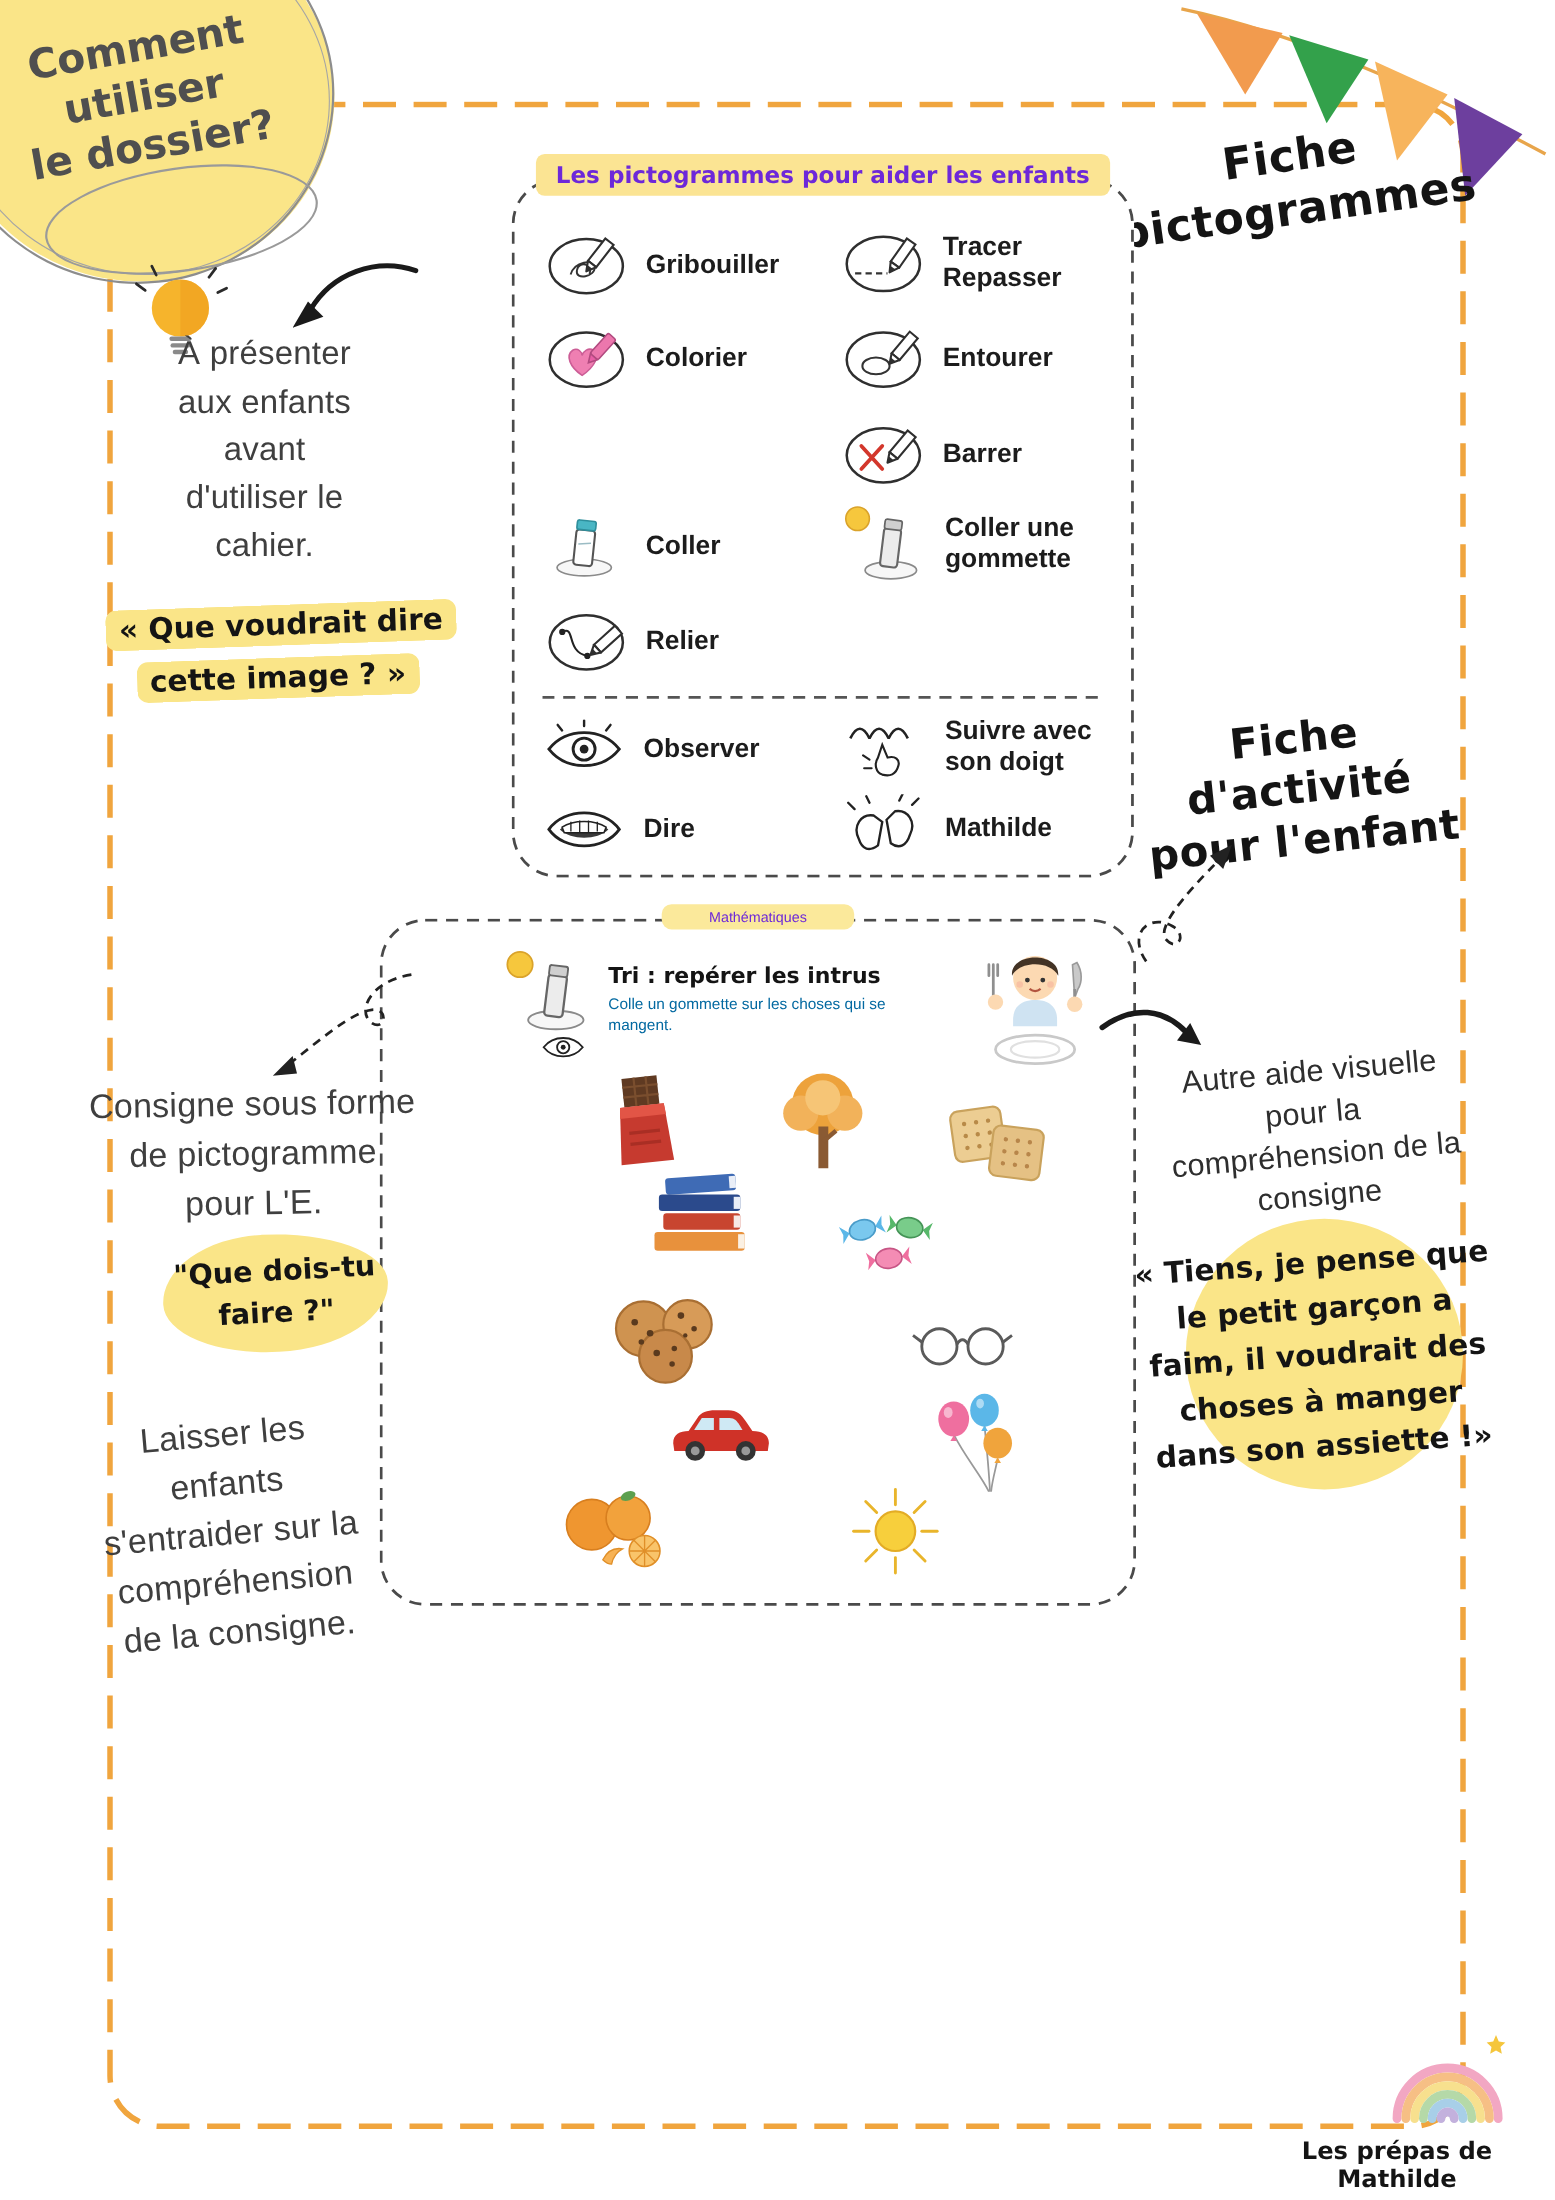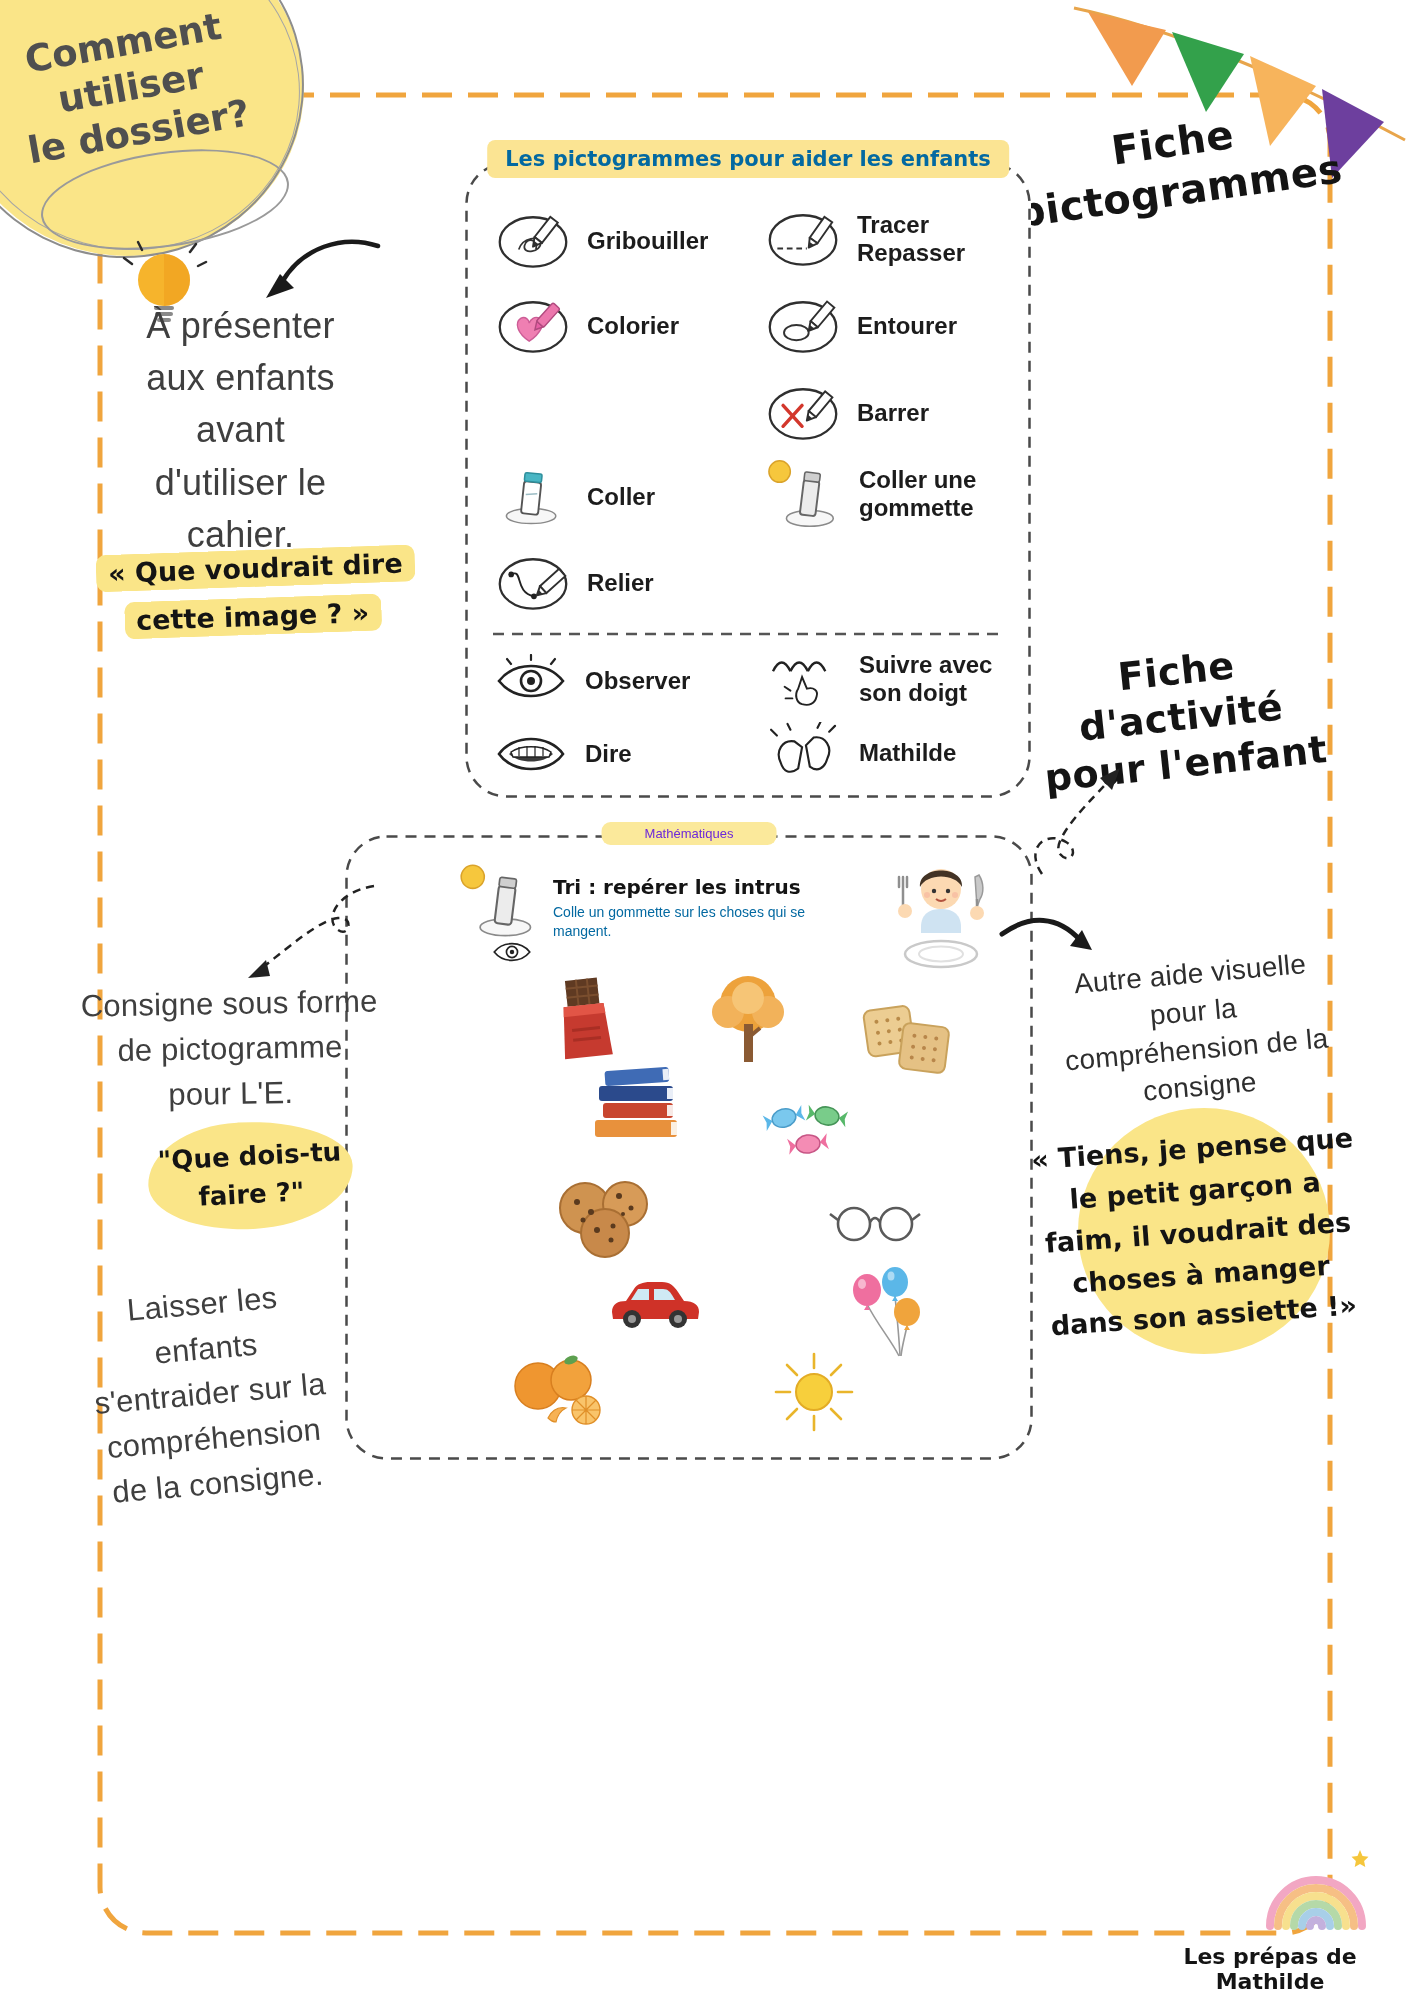--- a/index.html
+++ b/index.html
@@ -1,29 +1,29 @@
 <!DOCTYPE html>
 <html><head>
 <meta charset="utf-8">
 <style>
   * { margin:0; padding:0; box-sizing:border-box; }
   html,body { background:#ffffff; }
   .page { position:relative; width:1414px; height:2000px; background:#fff; overflow:hidden;
           font-family:"Liberation Sans","DejaVu Sans",sans-serif; color:#3d3d3d; }
   .abs { position:absolute; }
   svg { display:block; }
-  .note { font-size:36px; line-height:1.45; color:#3f3f3f; text-align:center;
+  .note { font-size:30px; line-height:1.45; color:#3f3f3f; text-align:center;
           white-space:pre-line; font-weight:500; letter-spacing:.2px; }
   .hand { font-family:"DejaVu Sans",sans-serif; color:#141414; font-weight:700;
           white-space:pre-line; text-align:center; }
   .marker-title { font-size:40px; font-weight:800; line-height:1.22; letter-spacing:.5px; }
   .panel { position:absolute; background:#fff; border-radius:42px; }
   .panel-border { position:absolute; left:0; top:0; }
   .badge { position:absolute; left:50%; transform:translateX(-50%); background:#fbe493;
-           border-radius:8px; font-weight:700; color:#0369a1; white-space:nowrap; }
+           border-radius:8px; font-weight:700; color:#6d28d9; white-space:nowrap; }
   .picto-row { position:absolute; display:flex; align-items:center; gap:16px; }
   .picto-label { font-size:24px; font-weight:600; color:#1c1c1c; white-space:pre-line;
                  line-height:1.15; max-width:150px; text-align:left; }
   .hl { background:#fae588; padding:3px 12px; border-radius:10px;
         box-decoration-break:clone; -webkit-box-decoration-break:clone; }
   .yellow-blob { background:#fae588; }
 </style>
 </head>
 <body>
 

